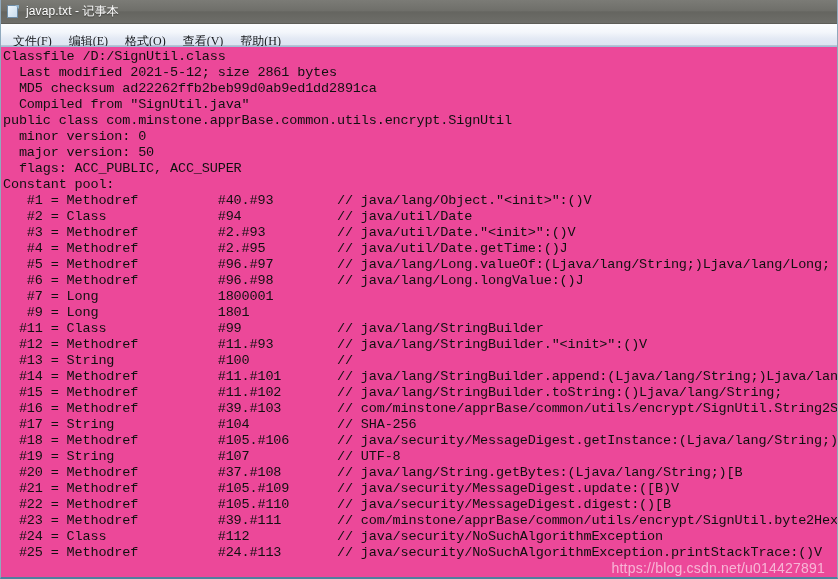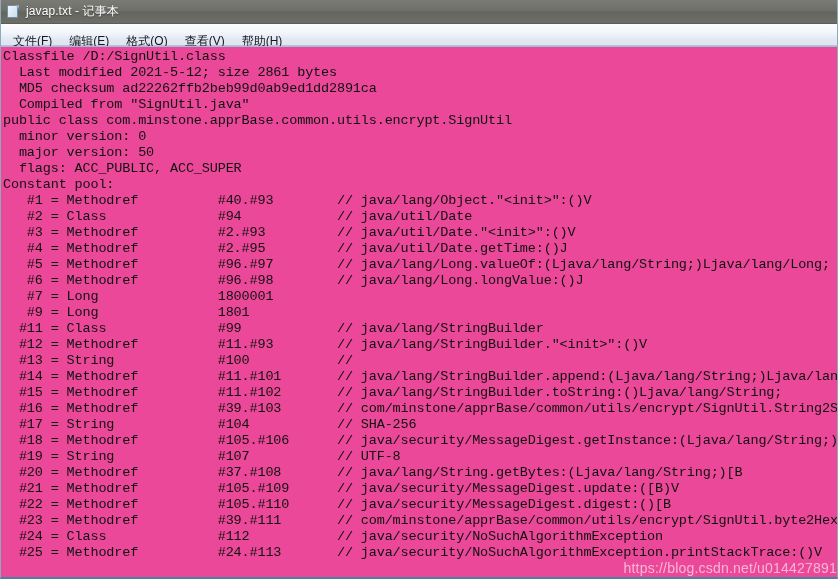--- a/index.html
+++ b/index.html
@@ -81,21 +81,21 @@
     align-items: center;
     padding-left: 4px;
     box-sizing: border-box;
     border-bottom: 1px solid #b8c4d4;
   }
   .menu-item {
     font-size: 12px;
     color: #15181c;
     padding: 16px 9px 2px 8px;
     white-space: nowrap;
-    font-family: Liberation Sans, sans-serif;
+    font-family: Liberation Serif, serif;
     cursor: default;
   }
 
   
   .textarea-wrap {
     flex: 1 1 auto;
     position: relative;
     background: #ec4899;
     overflow: hidden;
     border-top: 1px solid #9fbfd8;
@@ -114,21 +114,21 @@
     letter-spacing: -0.15px;
   }
   .textarea .ln {
     height: 16px;
     white-space: pre;
   }
 
   
   .watermark {
     position: absolute;
-    right: 0;
+    right: 12px;
     bottom: 1px;
     font-size: 14px;
     font-family: "Liberation Sans", sans-serif;
     color: rgba(255,255,255,0.60);
     letter-spacing: 0.2px;
     pointer-events: none;
     user-select: none;
     white-space: nowrap;
   }
 </style>

